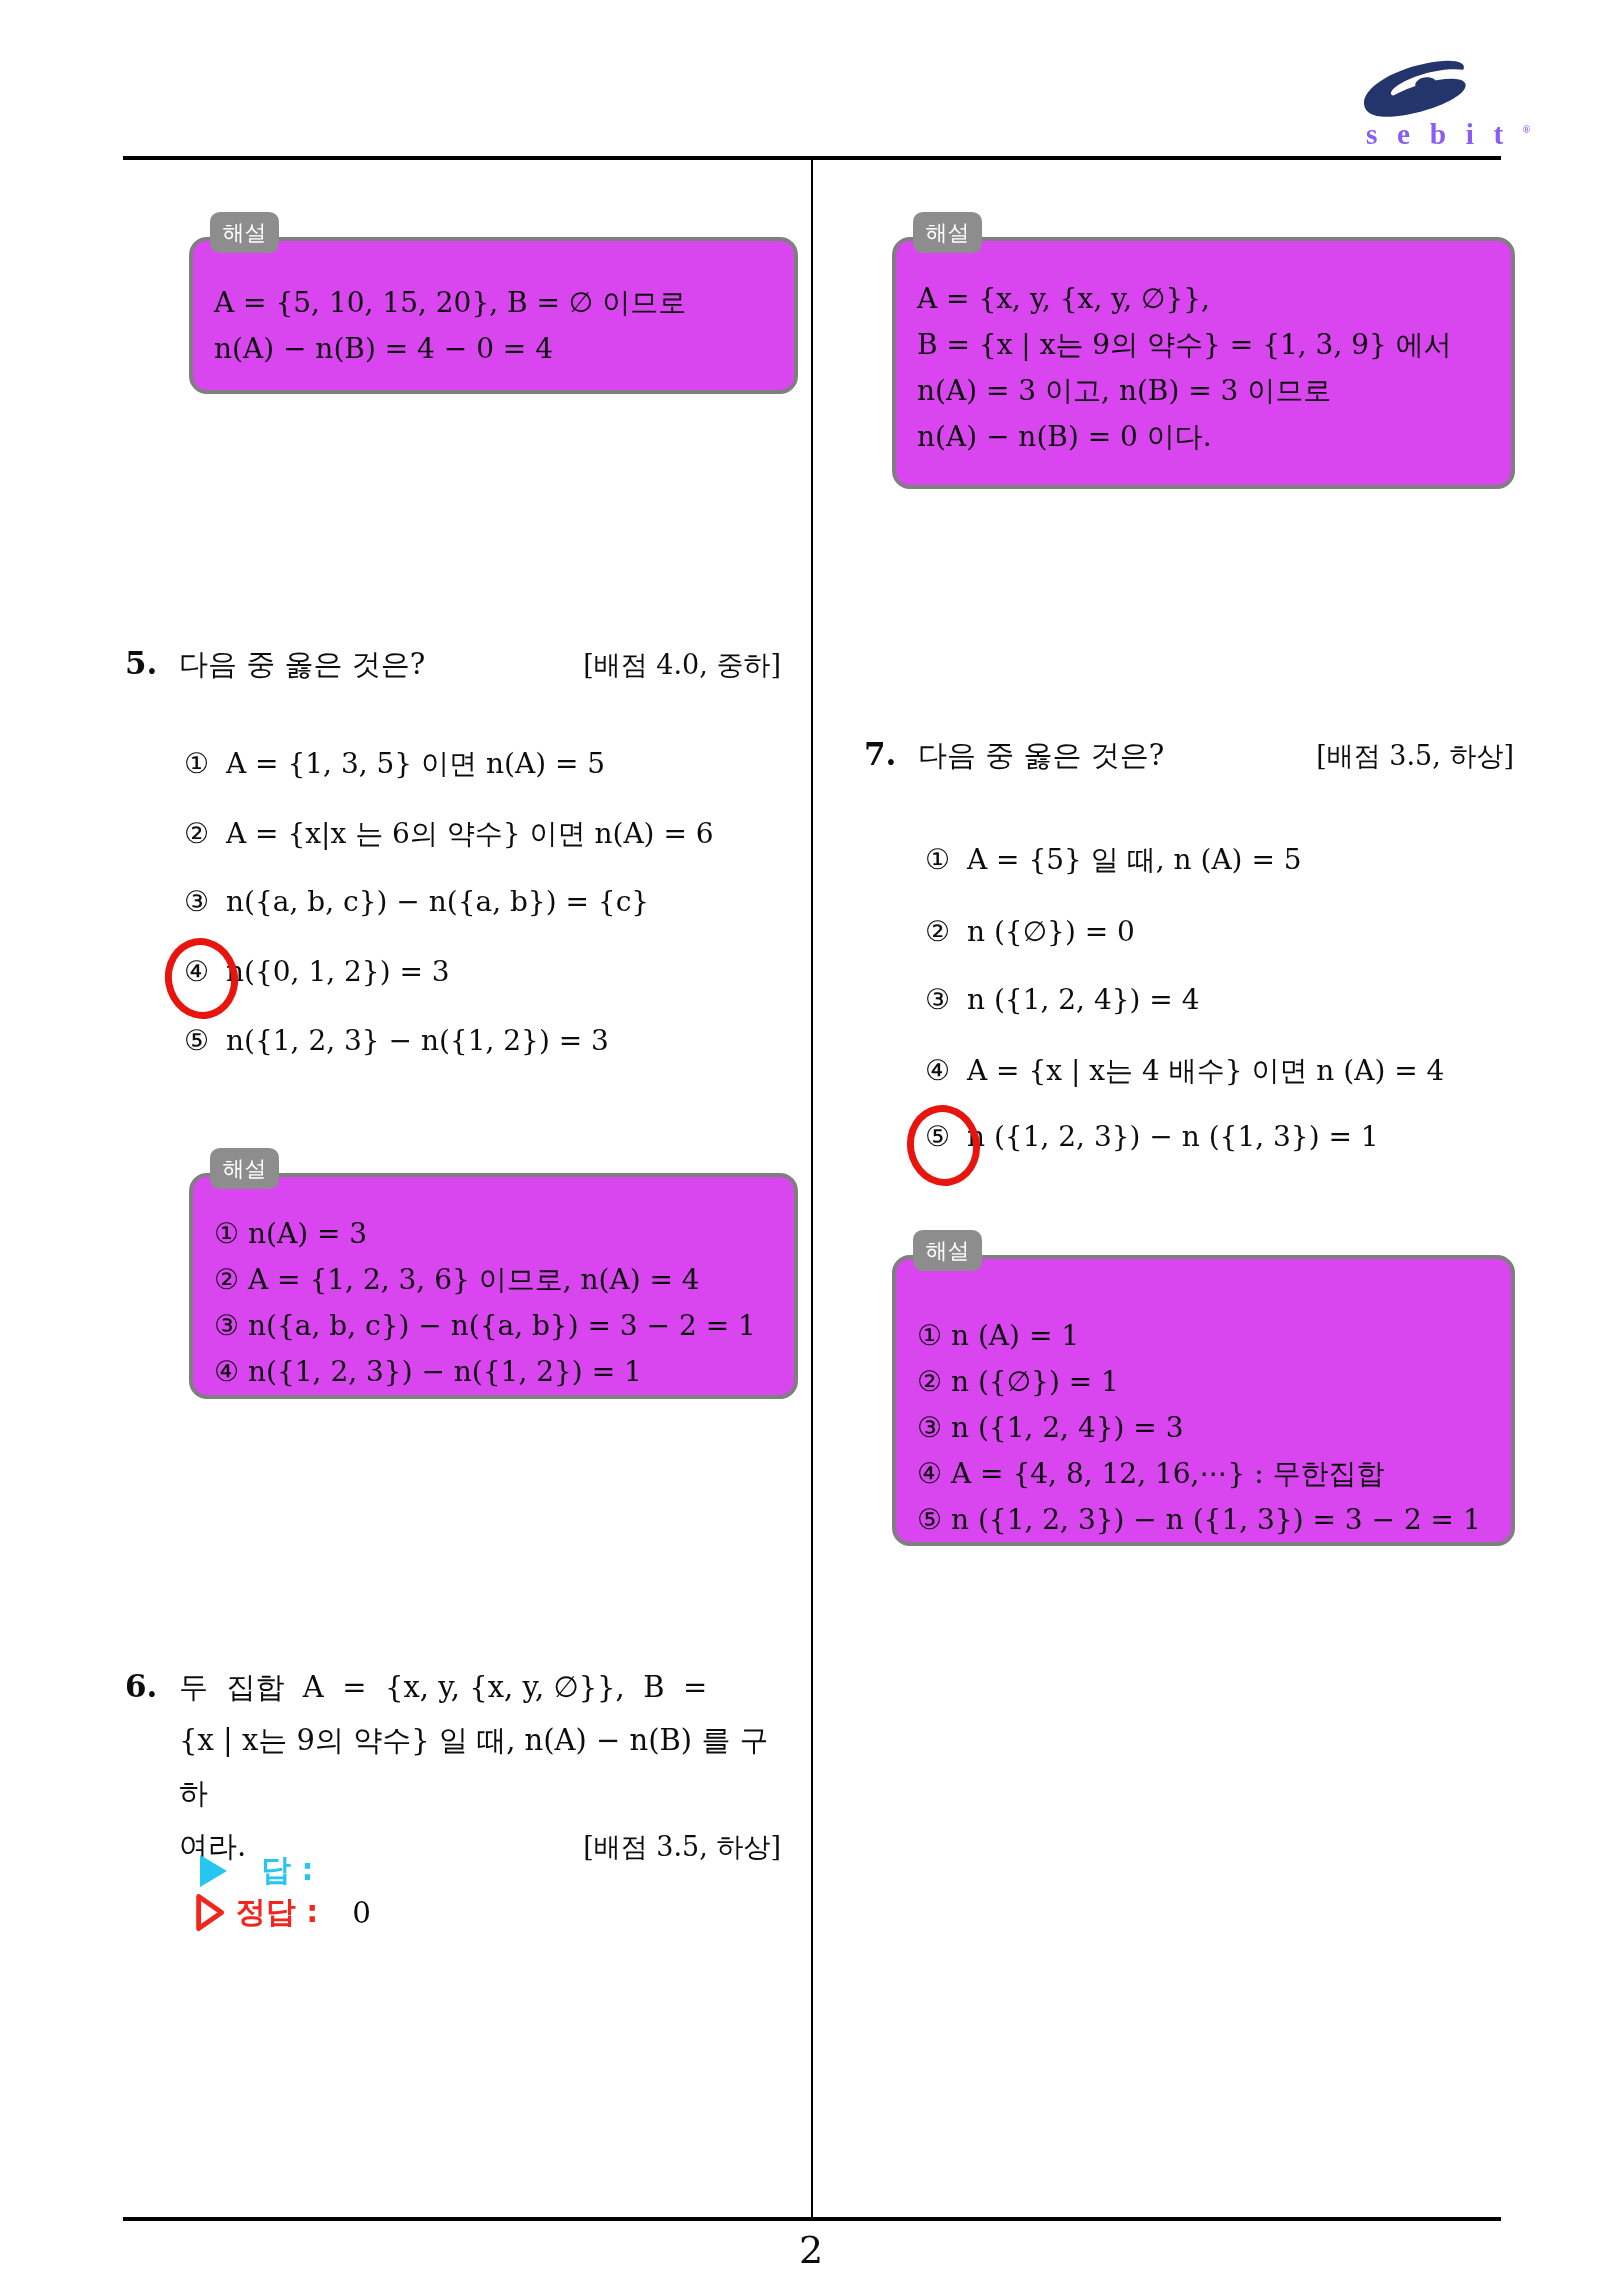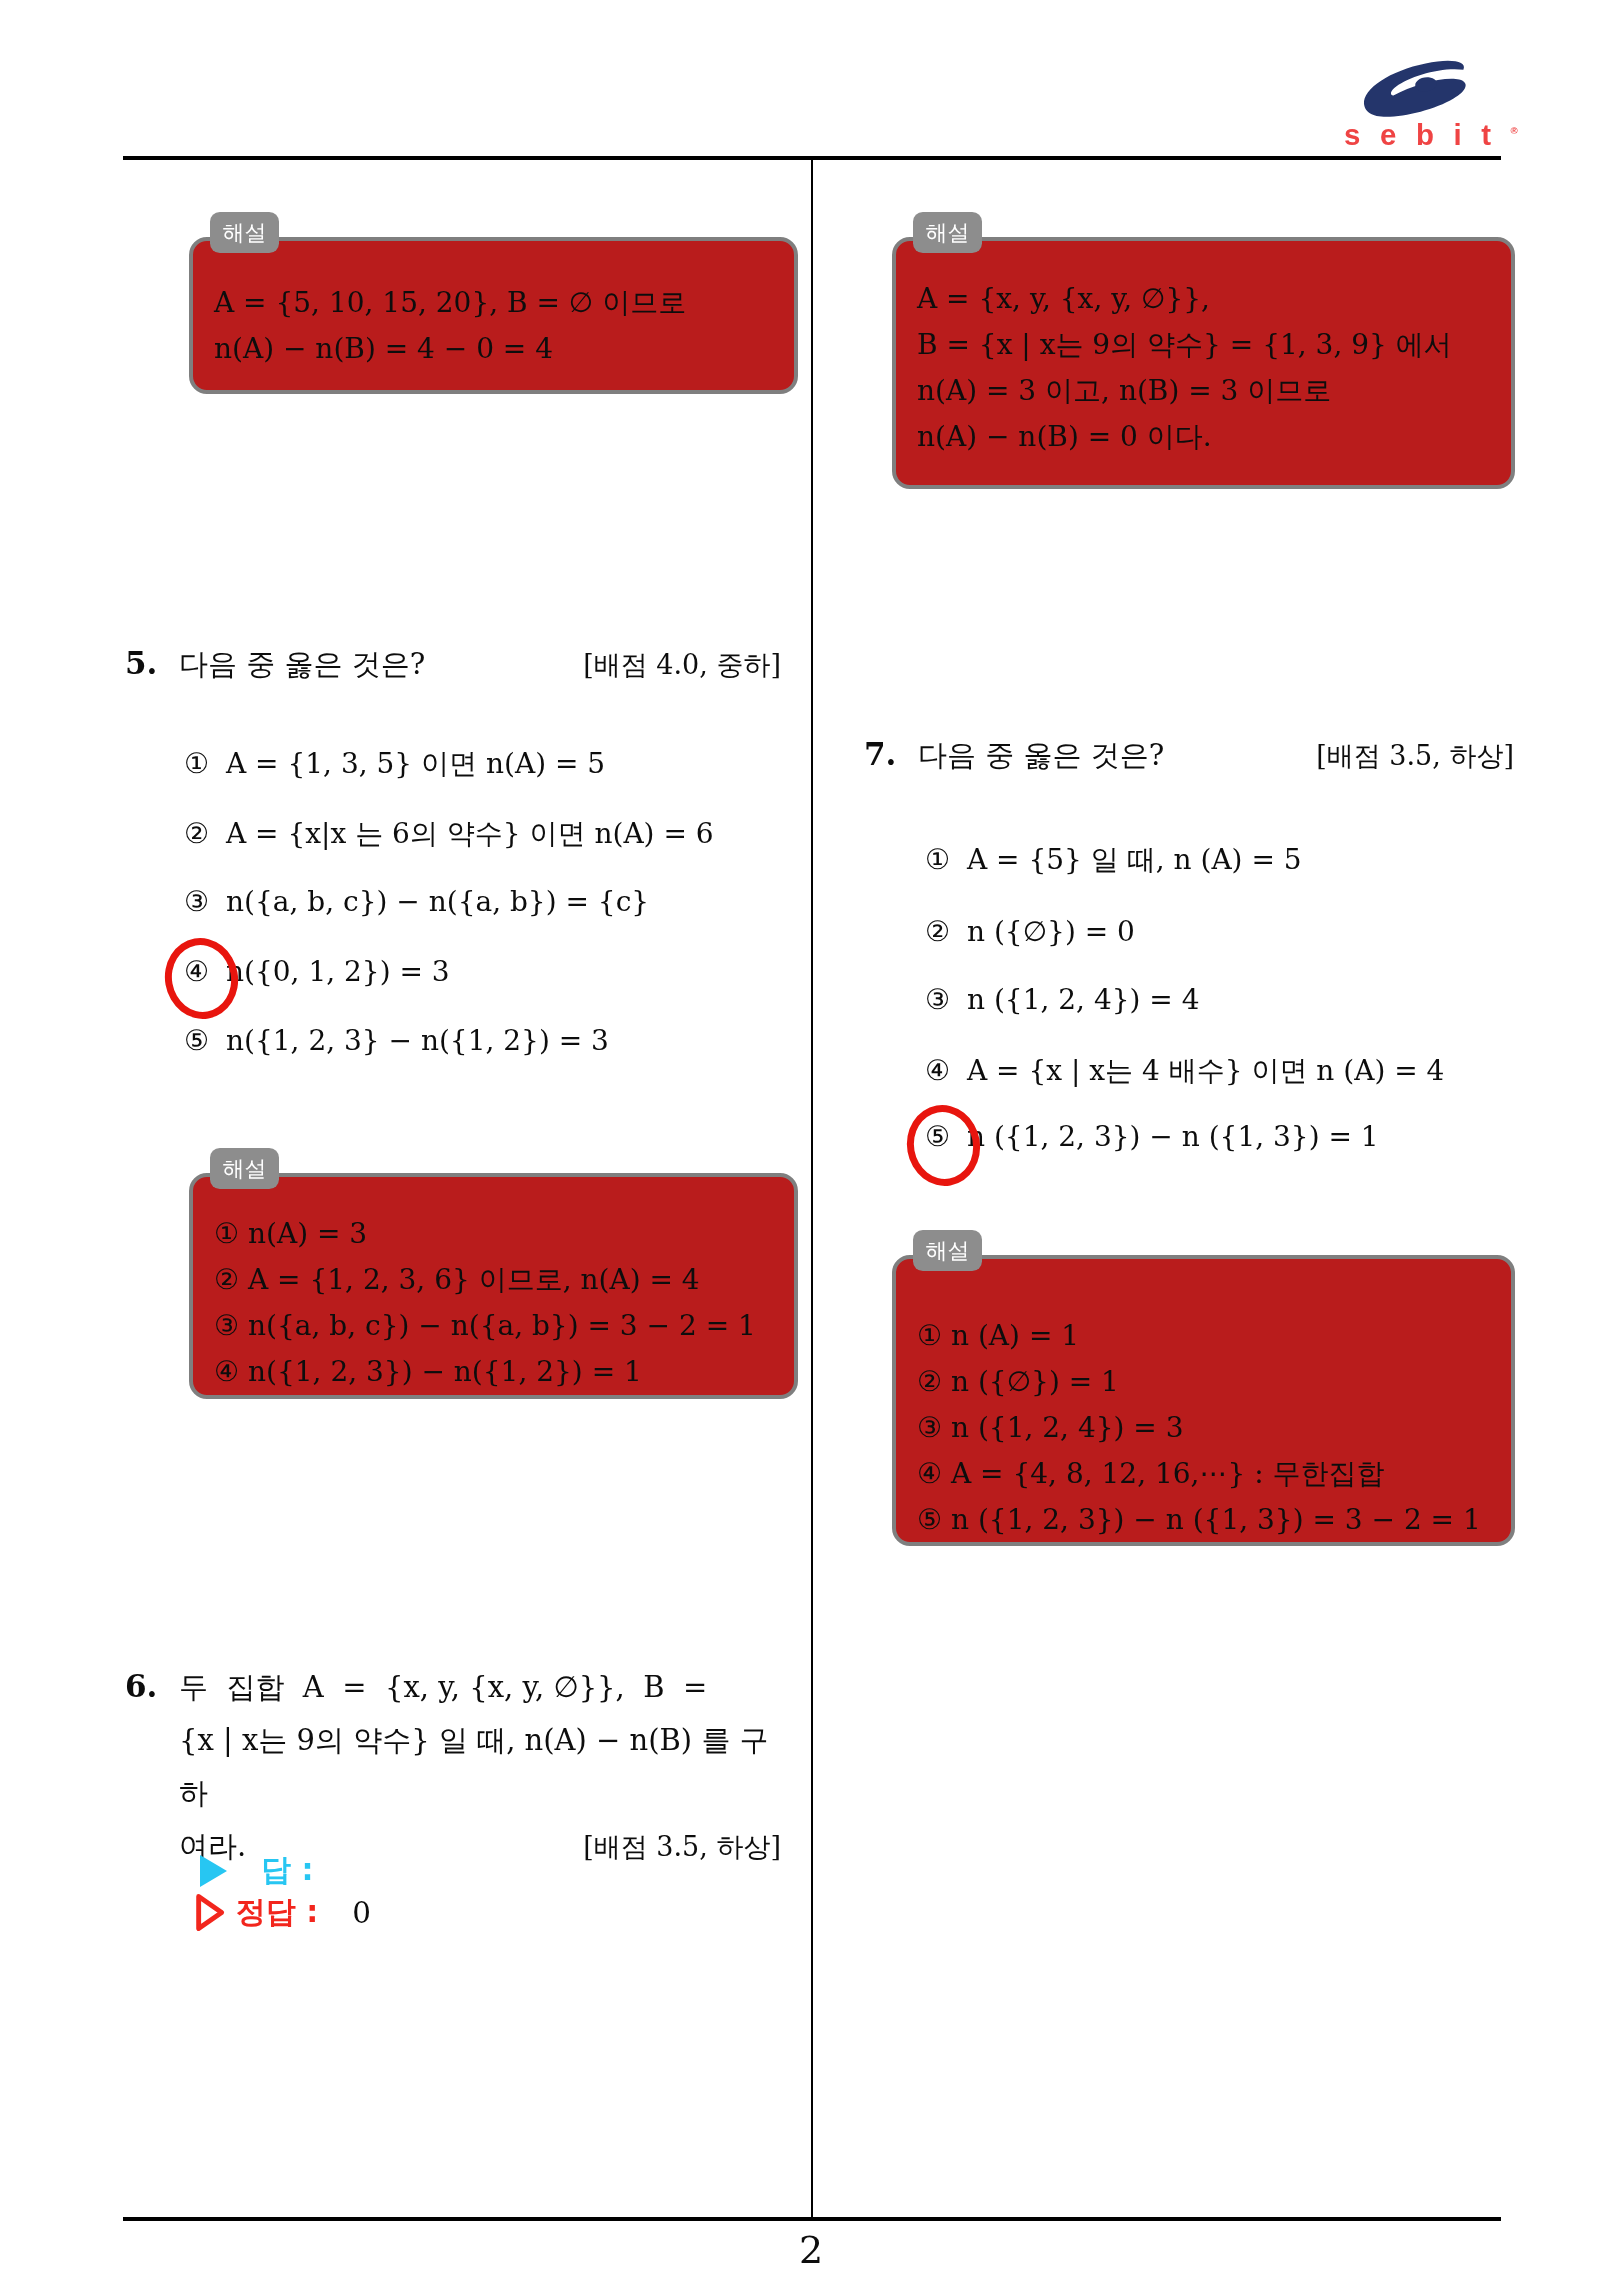--- a/index.html
+++ b/index.html
@@ -3,40 +3,40 @@
 <meta charset="utf-8">
 <style>
   html,body{margin:0;padding:0;background:#ffffff;}
   #page{position:relative;width:1623px;height:2295px;background:#ffffff;overflow:hidden;
         font-family:"DejaVu Serif","DejaVu Sans",serif;color:#0d0d0d;}
   .abs{position:absolute;}
   .t{white-space:pre-wrap;}
   .rule{background:#000000;}
   .math{font-family:"DejaVu Serif","DejaVu Sans",serif;font-size:28px;color:#0d0d0d;}
   
-  .hbox{position:absolute;background:#b91c1c;border:4.9px solid #7f7f7f;border-radius:18px;box-sizing:border-box;}
+  .hbox{position:absolute;background:#d946ef;border:4.9px solid #7f7f7f;border-radius:18px;box-sizing:border-box;}
   .htab{position:absolute;background:#8d8d8d;color:#ffffff;border-radius:9.8px;
         font-size:22px;padding:9px 12.6px 7.7px 12.6px;line-height:1.1;z-index:3;}
   .hbox-lines{position:absolute;left:0;top:0;right:0;padding:0 21px;}
   .hline{font-size:28px;line-height:46px;}
   
   .pnum{font-weight:bold;font-size:31px;}
   .q{font-size:29px;}
   .pts{font-size:27px;white-space:nowrap;}
   .opt{position:absolute;display:flex;align-items:baseline;font-size:28px;}
   .opt .mk{width:42px;flex:0 0 42px;}
   .redcircle{position:absolute;border:7.7px solid #e8150e;border-radius:50%;z-index:2;}
   
   .cyantri{width:0;height:0;border-top:16px solid transparent;border-bottom:16px solid transparent;
            border-left:27px solid #27c6f2;}
   .cyan{color:#27c6f2;font-weight:bold;font-size:30px;font-family:"DejaVu Sans","Liberation Sans",sans-serif;}
   .red{color:#f2261d;font-weight:bold;font-size:30px;font-family:"DejaVu Sans","Liberation Sans",sans-serif;}
   
-  .brand{color:#ef4444;font-family:Liberation Sans, sans-serif;
-         font-size:29.4px;font-weight:bold;letter-spacing:19.6px;}
+  .brand{color:#8b5cf6;font-family:Liberation Serif, serif;
+         font-size:29.4px;font-weight:bold;letter-spacing:19.6px;margin-left:22px;}
   .brand sup{font-size:9.8px;letter-spacing:0;}
   .pageno{font-size:38px;}
 </style>
 </head>
 <body>
 
 <div id="page">
 
   <div class="abs" style="left:1343px;top:55px;width:161px;height:70px;">
     <svg width="161" height="70" viewBox="0 0 230 100">

